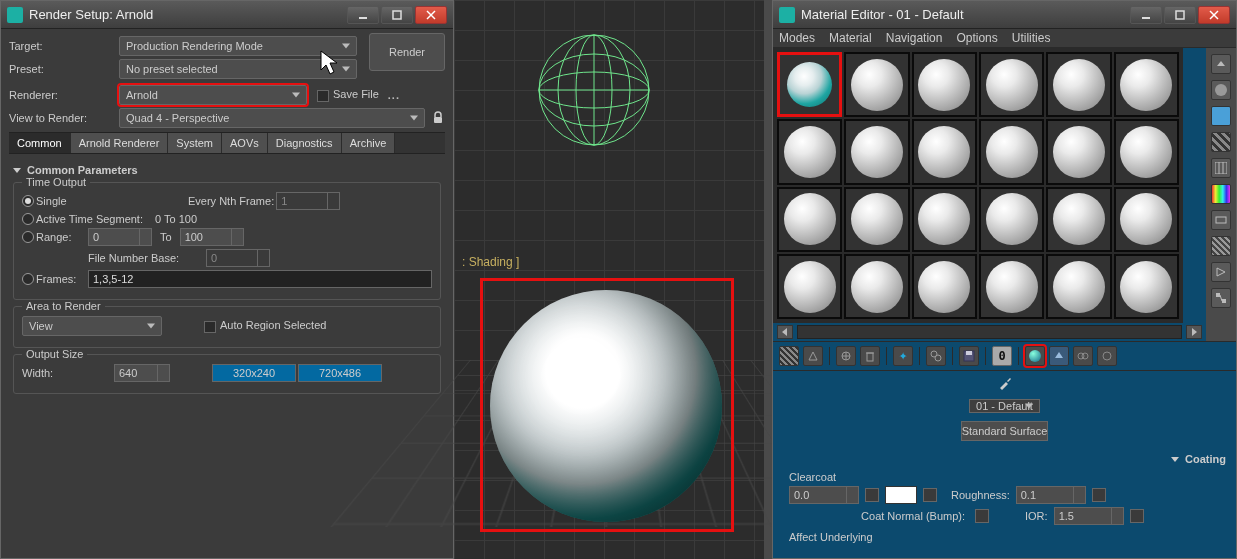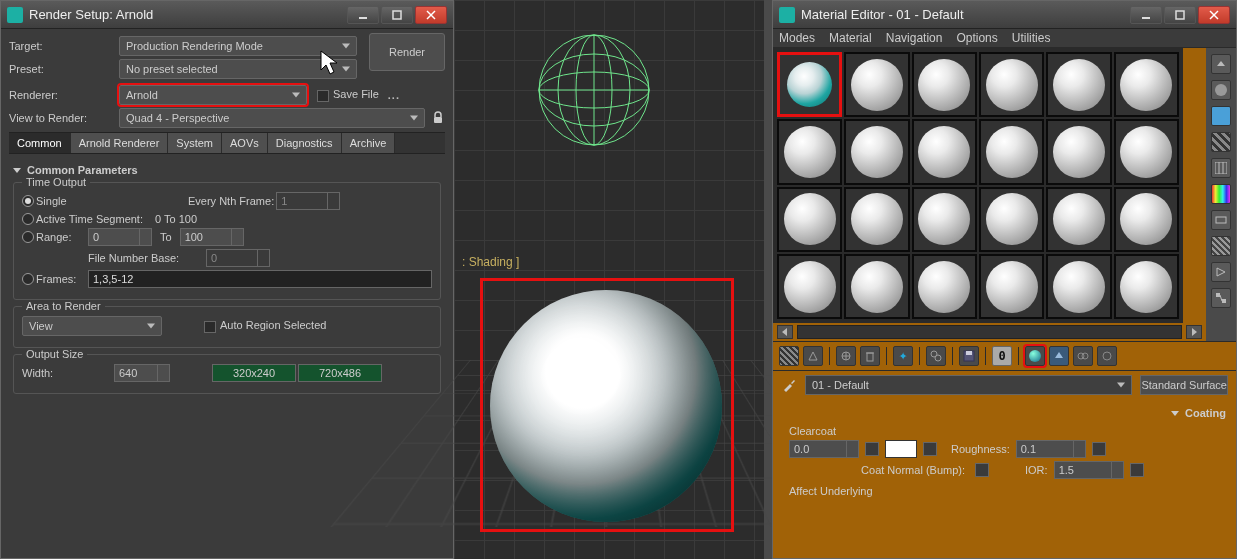--- a/index.html
+++ b/index.html
@@ -37,35 +37,35 @@
 .group { border:1px solid #555; border-radius:3px; padding:6px 8px 8px 8px; margin-bottom:6px; position:relative; }
 .group > .g-title { position:absolute; top:-7px; left:8px; background:#3b3b3b; padding:0 4px; font-size:11px; color:#ccc; }
 .rrow { display:flex; align-items:center; margin:3px 0; gap:2px; }
 .rrow .radio { width:12px; height:12px; border-radius:50%; border:1px solid #999; background:#2a2a2a; display:inline-flex; align-items:center; justify-content:center; }
 .rrow .radio.sel::after { content:""; width:6px; height:6px; border-radius:50%; background:#ddd; }
 .numbox { width:64px; height:18px; background:#4d4d4d; border:1px solid #666; color:#ccc; padding:0 4px; display:flex; align-items:center; position:relative; }
 .numbox .spin { position:absolute; right:0; top:0; bottom:0; width:12px; display:flex; flex-direction:column; }
 .numbox .spin div { flex:1; border-left:1px solid #666; }
 .numbox.dis { background:#3a3a3a; color:#888; }
 .txt-in { height:18px; flex:1; background:#222; border:1px solid #666; color:#ddd; padding:0 4px; font-size:11px; }
-.szbtn { width:84px; height:18px; background:#14532d; border:1px solid #666; display:flex; align-items:center; justify-content:center; }
+.szbtn { width:84px; height:18px; background:#0369a1; border:1px solid #666; display:flex; align-items:center; justify-content:center; }
 
 .cursor { position:absolute; left:320px; top:50px; z-index:10; }
 
 
 .viewport { position:absolute; left:454px; top:0; width:310px; height:559px; background:#2c2c2c; }
 .vp-grid { position:absolute; inset:0; background-image: linear-gradient(#3a3a3a 1px, transparent 1px), linear-gradient(90deg,#3a3a3a 1px, transparent 1px); background-size: 30px 30px; }
 .vp-wire { position:absolute; left:80px; top:30px; width:120px; height:120px; }
 .vp-label { position:absolute; left:462px; top:255px; color:#c7b060; font-size:12px; }
 .vp-shade { position:absolute; left:480px; top:278px; width:254px; height:254px; border:3px solid #e61010; }
 .vp-sphere { position:absolute; left:490px; top:290px; width:232px; height:232px; border-radius:50%; background: radial-gradient(circle at 40% 35%, #fff 0%, #fff 18%, #cfd7d9 40%, #a8b7b8 55%, #1a8c8a 72%, #0c5b5a 100%); box-shadow: inset -25px -30px 60px rgba(0,0,0,0.6); }
 .floor-grid { position:absolute; left:470px; top:360px; width:290px; height:170px; background-image: linear-gradient(#464646 1px, transparent 1px), linear-gradient(90deg,#464646 1px, transparent 1px); background-size: 28px 28px; transform: perspective(300px) rotateX(60deg); transform-origin: top center; opacity:0.6; }
 
 
-.me-win { position:absolute; left:772px; top:0; width:465px; height:559px; background:#a16207; border:1px solid #666; }
+.me-win { position:absolute; left:772px; top:0; width:465px; height:559px; background:#0c4a6e; border:1px solid #666; }
 .me-title { height:28px; }
 .me-menu { display:flex; background:#3b3b3b; padding:2px 6px; gap:14px; border-bottom:1px solid #2a2a2a; }
 .me-menu span { color:#ccc; font-size:12px; cursor:pointer; }
 .me-body { display:flex; }
 .me-grid { width:410px; padding:4px; display:grid; grid-template-columns: repeat(6, 1fr); gap:2px; background:#2a2a2a; }
 .swatch { aspect-ratio:1; background:#323232; border:2px solid #0a0a0a; display:flex; align-items:center; justify-content:center; position:relative; }
 .swatch .ball { width:85%; height:85%; border-radius:50%; background: radial-gradient(circle at 35% 30%, #fff 0%, #eaeaea 25%, #bdbdbd 55%, #7a7a7a 100%); }
 .swatch.sel { border:3px solid #e61010; padding:3px; }
 .swatch.sel .ball { background: radial-gradient(circle at 38% 32%, #fff 0%, #e6eeef 22%, #b9d3d5 42%, #1ea5a2 66%, #0d6a68 100%); }
 .me-side { width:30px; background:#4a4a4a; display:flex; flex-direction:column; align-items:center; gap:6px; padding-top:6px; }
@@ -73,21 +73,21 @@
 .me-scroll { display:flex; align-items:center; padding:2px 4px; gap:4px; }
 .me-scroll .track { flex:1; height:14px; background:#333; border:1px solid #222; }
 .me-scroll .sbtn { width:16px; height:14px; background:#555; border:1px solid #333; display:flex; align-items:center; justify-content:center; }
 
 .me-tool { display:flex; align-items:center; gap:4px; padding:4px 6px; border-top:1px solid #2a2a2a; border-bottom:1px solid #2a2a2a; }
 .me-tool .tb { width:20px; height:20px; background:#4a4a4a; border:1px solid #333; display:flex; align-items:center; justify-content:center; cursor:pointer; border-radius:2px; }
 .me-tool .sep { width:1px; height:18px; background:#2a2a2a; margin:0 2px; }
 .me-tool .txtico { font-family:monospace; font-size:12px; font-weight:bold; color:#111; background:#aaa; border-color:#666; }
 .me-tool .hl { outline:2px solid #e61010; }
 
-.me-dd-row { display:flex; align-items:center; gap:8px; padding:4px 8px; }
+.me-dd-row { display:flex; align-items:center; gap:8px; padding:4px 8px;flex-direction:column; }
 .me-dd-row .dd2 { flex:1; height:20px; background:#3f3f3f; border:1px solid #666; display:flex; align-items:center; padding:0 6px; position:relative; }
 .me-dd-row .dd2 .arrow { position:absolute; right:6px; top:50%; transform:translateY(-50%); border-left:4px solid transparent; border-right:4px solid transparent; border-top:5px solid #bbb; }
 .me-dd-row .btn { height:20px; padding:0 0; background:#4d4d4d; border:1px solid #666; display:flex; align-items:center; }
 
 .me-section { padding:4px 10px; }
 .me-section .sh { display:flex; align-items:center; margin:4px 0;justify-content:flex-end; }
 .me-section .sh .tri { border-left:4px solid transparent; border-right:4px solid transparent; border-top:5px solid #ccc; margin-right:6px; }
 .me-section .sh .t { font-weight:bold; }
 .me-sub { padding:2px 0 4px 6px; }
 .me-row2 { display:flex; align-items:center; gap:6px; margin:3px 0; }

